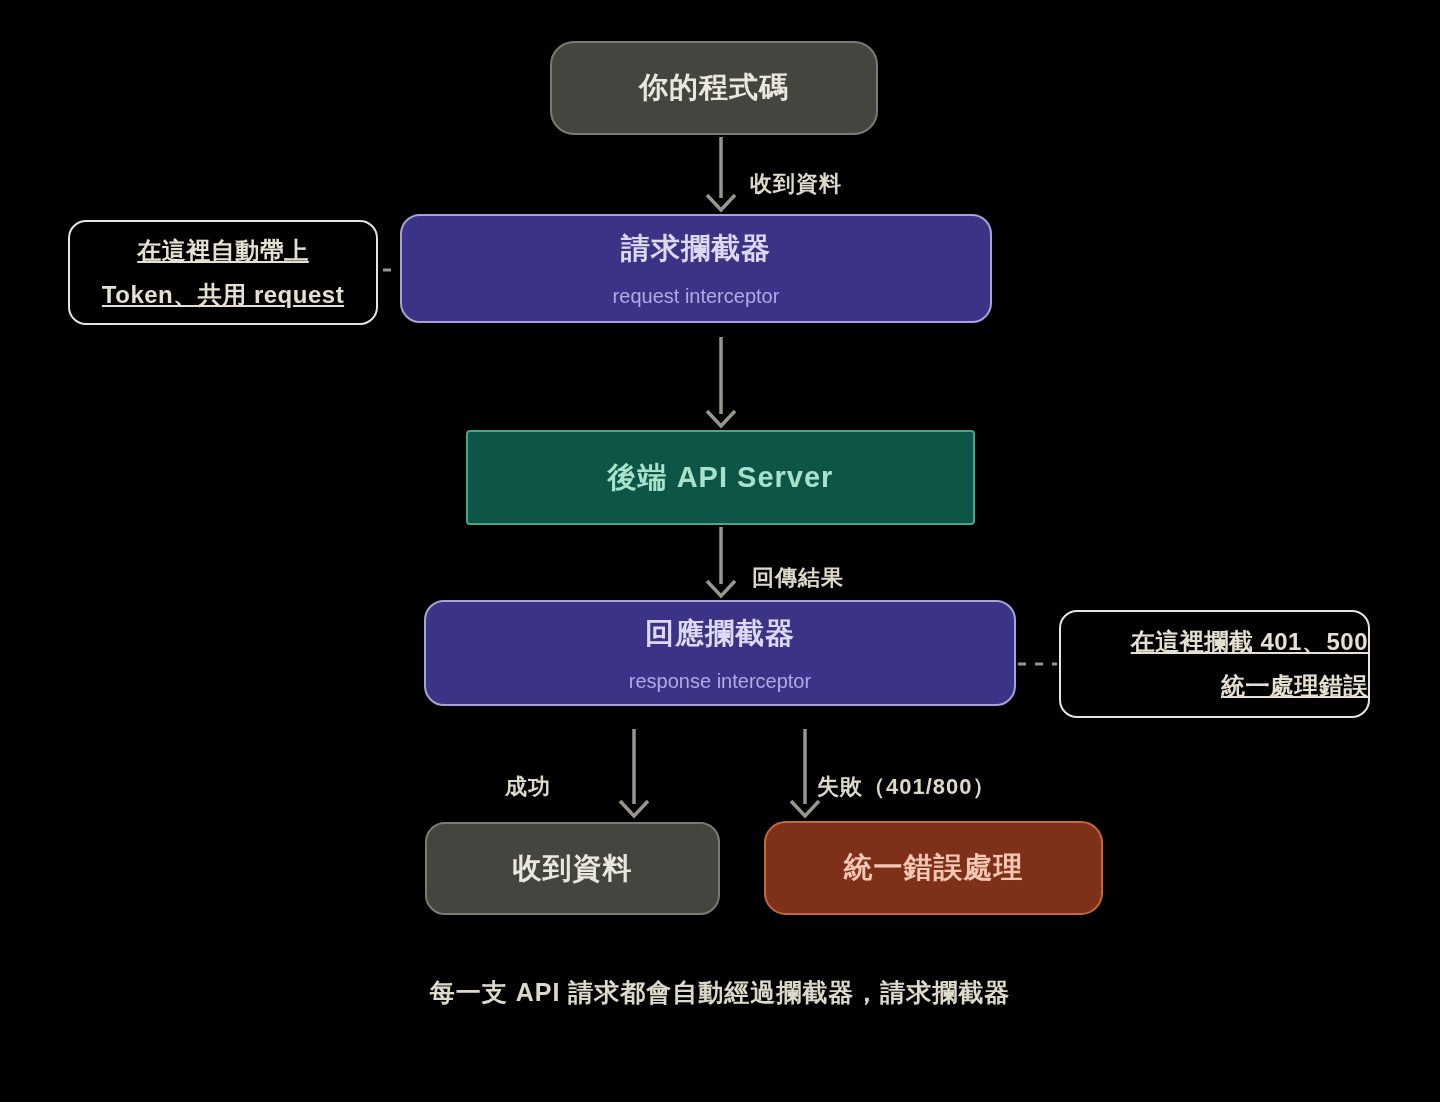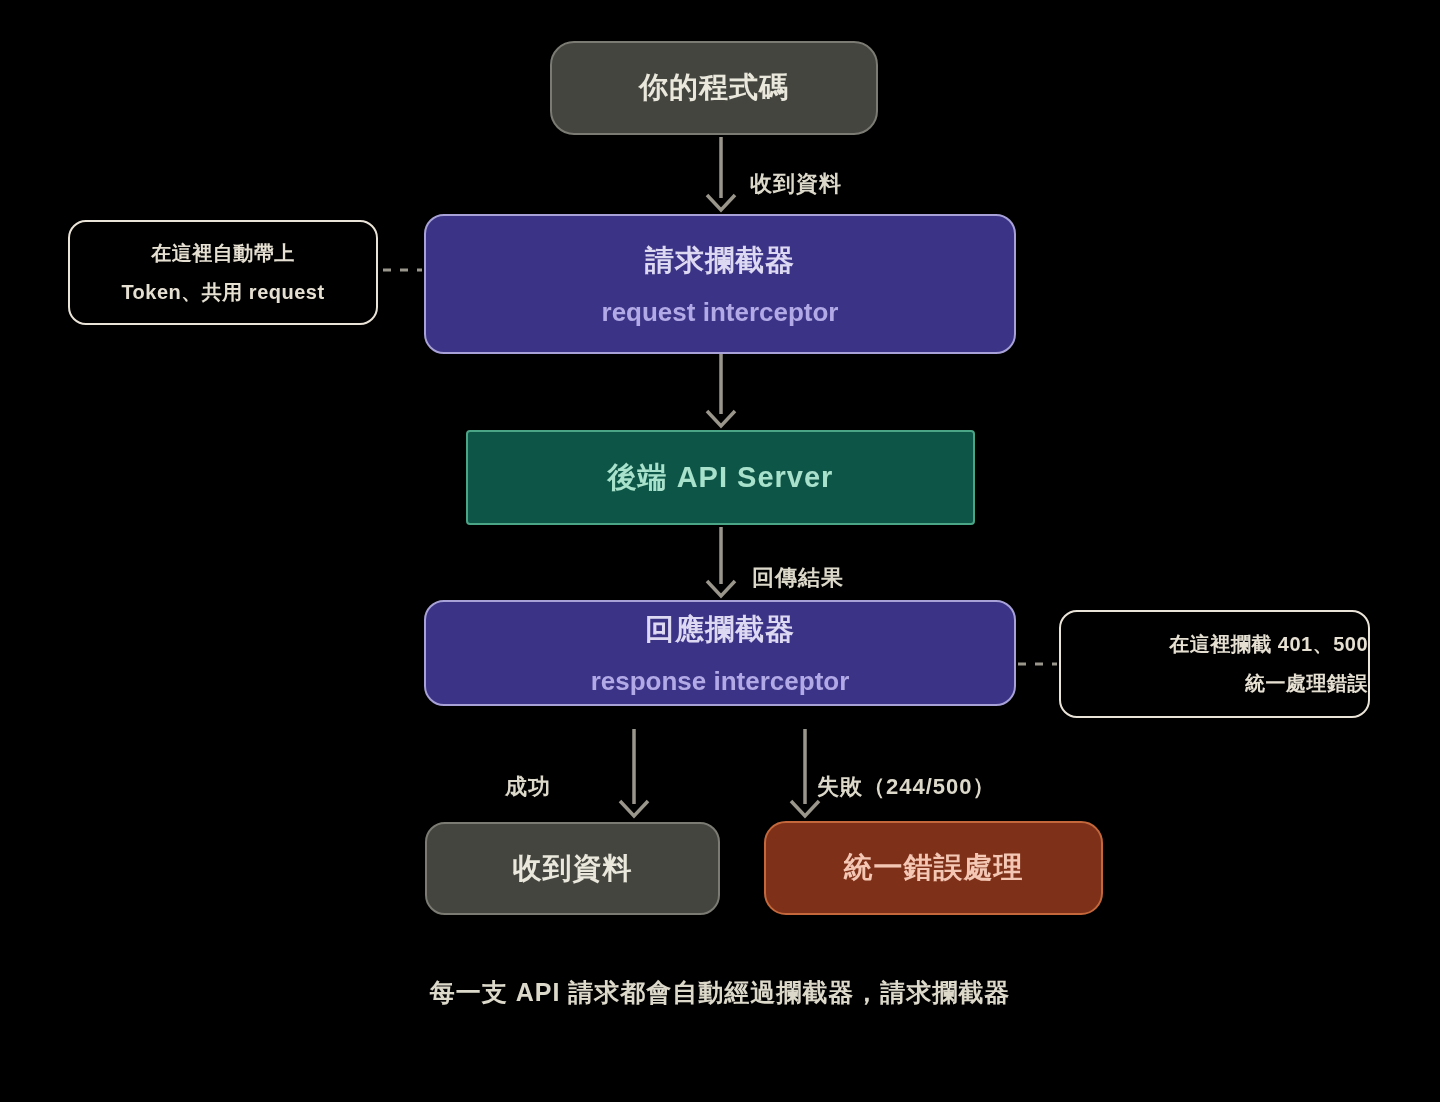--- a/index.html
+++ b/index.html
@@ -39,22 +39,22 @@
     justify-content: center;
     text-align: center;
   }
   .node-title {
     font-size: 29px;
     font-weight: 700;
     letter-spacing: 1px;
     white-space: nowrap;
   }
   .node-sub {
-    font-size: 26px;
-    font-weight: 700;
+    font-size: 20px;
+    font-weight: 400;
     margin-top: 16px;
     white-space: nowrap;
   }
   .gray   { background: var(--c-gray-fill);   border: 2px solid var(--c-gray-border);   border-radius: 24px; }
   .gray .node-title { color: var(--c-gray-text); }
   .purple { background: var(--c-purple-fill); border: 2px solid var(--c-purple-border); border-radius: 20px; }
   .purple .node-title { color: var(--c-purple-title); }
   .purple .node-sub   { color: var(--c-purple-subtitle); }
   .green  { background: var(--c-green-fill);  border: 2px solid var(--c-green-border);  border-radius: 4px; }
   .green .node-title { color: var(--c-green-text); }
@@ -67,25 +67,26 @@
     border-radius: 18px;
     background: transparent;
     display: flex;
     flex-direction: column;
     align-items: center;
     justify-content: center;
     gap: 12px;
     text-align: center;
   }
   .note-line {
-    font-size: 20px;
+    font-size: 24px;
     font-weight: 700;
     letter-spacing: 0.5px;
     color: var(--c-note-text);
     white-space: nowrap;
+    text-decoration: underline;
   }
   .edge-label {
     position: absolute;
     font-size: 22px;
     font-weight: 600;
     letter-spacing: 1px;
     color: var(--c-label-text);
     white-space: nowrap;
   }
   .caption {
@@ -129,21 +130,21 @@
     <line class="dash" x1="383" y1="270" x2="422" y2="270"></line>
     <line class="dash" x1="1018" y1="664" x2="1057" y2="664"></line>
   </svg>
 
   <div class="node gray" style="left:550px; top:41px; width:328px; height:94px;">
     <div class="node-title">你的程式碼</div>
   </div>
 
   <div class="edge-label" style="left:750px; top:169px;">收到資料</div>
 
-  <div class="node purple" style="left:424px; top:214px; width:592px; height:140px;">
+  <div class="node purple" style="left:400px; top:214px; width:592px; height:109px;">
     <div class="node-title">請求攔截器</div>
     <div class="node-sub">request interceptor</div>
   </div>
 
   <div class="note" style="left:68px; top:220px; width:310px; height:105px;">
     <div class="note-line">在這裡自動帶上</div>
     <div class="note-line">Token、共用 request</div>
   </div>
 
   <div class="node green" style="left:466px; top:430px; width:509px; height:95px;">
@@ -157,21 +158,21 @@
     <div class="node-sub">response interceptor</div>
   </div>
 
   <div class="note" style="left:1059px; top:610px; width:311px; height:108px;align-items:flex-end;">
     <div class="note-line">在這裡攔截 401、500</div>
     <div class="note-line">統一處理錯誤</div>
   </div>
 
   <div class="edge-label" style="left:505px; top:772px;">成功</div>
 
-  <div class="edge-label" style="left:817px; top:772px;">失敗（244/500）</div>
+  <div class="edge-label" style="left:817px; top:772px;">失敗（401/800）</div>
 
   <div class="node gray" style="left:425px; top:822px; width:295px; height:93px; border-radius:20px;">
     <div class="node-title">收到資料</div>
   </div>
 
   <div class="node red" style="left:764px; top:821px; width:339px; height:94px;">
     <div class="node-title">統一錯誤處理</div>
   </div>
 
   <div class="caption">每一支 API 請求都會自動經過攔截器，請求攔截器</div>

